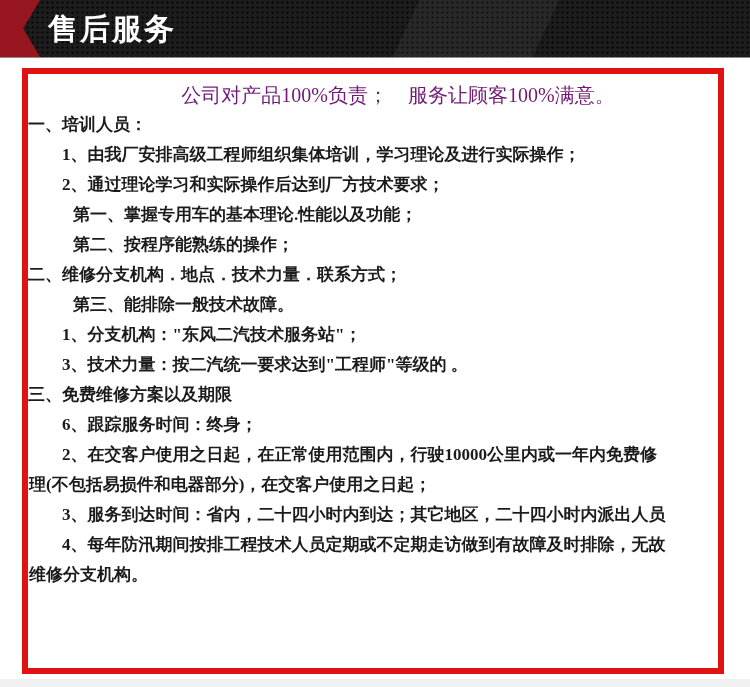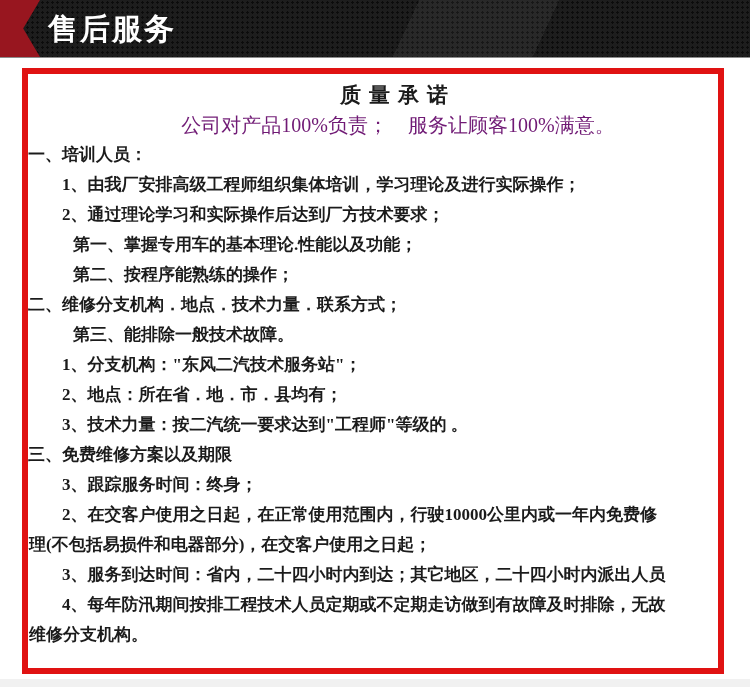--- a/index.html
+++ b/index.html
@@ -86,36 +86,34 @@
 </head>
 <body>
 
 <div class="page-header">
   <span class="ribbon"></span>
   <h1 class="header-title">售后服务</h1>
 </div>
 
 <div class="commitment-box">
   <div class="doc-head">
-    <div class="doc-title">质量承诺</div>
     <div class="doc-subtitle">公司对产品100%负责；　服务让顾客100%满意。</div>
   </div>
   <div>
     <div class="line L0">一、培训人员：</div>
     <div class="line L1">1、由我厂安排高级工程师组织集体培训，学习理论及进行实际操作；</div>
     <div class="line L1">2、通过理论学习和实际操作后达到厂方技术要求；</div>
     <div class="line L2">第一、掌握专用车的基本理论.性能以及功能；</div>
     <div class="line L2">第二、按程序能熟练的操作；</div>
     <div class="line L0">二、维修分支机构．地点．技术力量．联系方式；</div>
     <div class="line L2">第三、能排除一般技术故障。</div>
     <div class="line L1">1、分支机构："东风二汽技术服务站"；</div>
-    <div class="line L1">2、地点：所在省．地．市．县均有；</div>
     <div class="line L1">3、技术力量：按二汽统一要求达到"工程师"等级的 。</div>
     <div class="line L0">三、免费维修方案以及期限</div>
-    <div class="line L1">3、跟踪服务时间：终身；</div>
+    <div class="line L1">6、跟踪服务时间：终身；</div>
     <div class="line L1">2、在交客户使用之日起，在正常使用范围内，行驶10000公里内或一年内免费修</div>
     <div class="line cont">理(不包括易损件和电器部分)，在交客户使用之日起；</div>
     <div class="line L1">3、服务到达时间：省内，二十四小时内到达；其它地区，二十四小时内派出人员</div>
     <div class="line L1">4、每年防汛期间按排工程技术人员定期或不定期走访做到有故障及时排除，无故</div>
     <div class="line cont">维修分支机构。</div>
   </div>
 </div>
 
 <div class="page-bottom-strip"></div>
 

